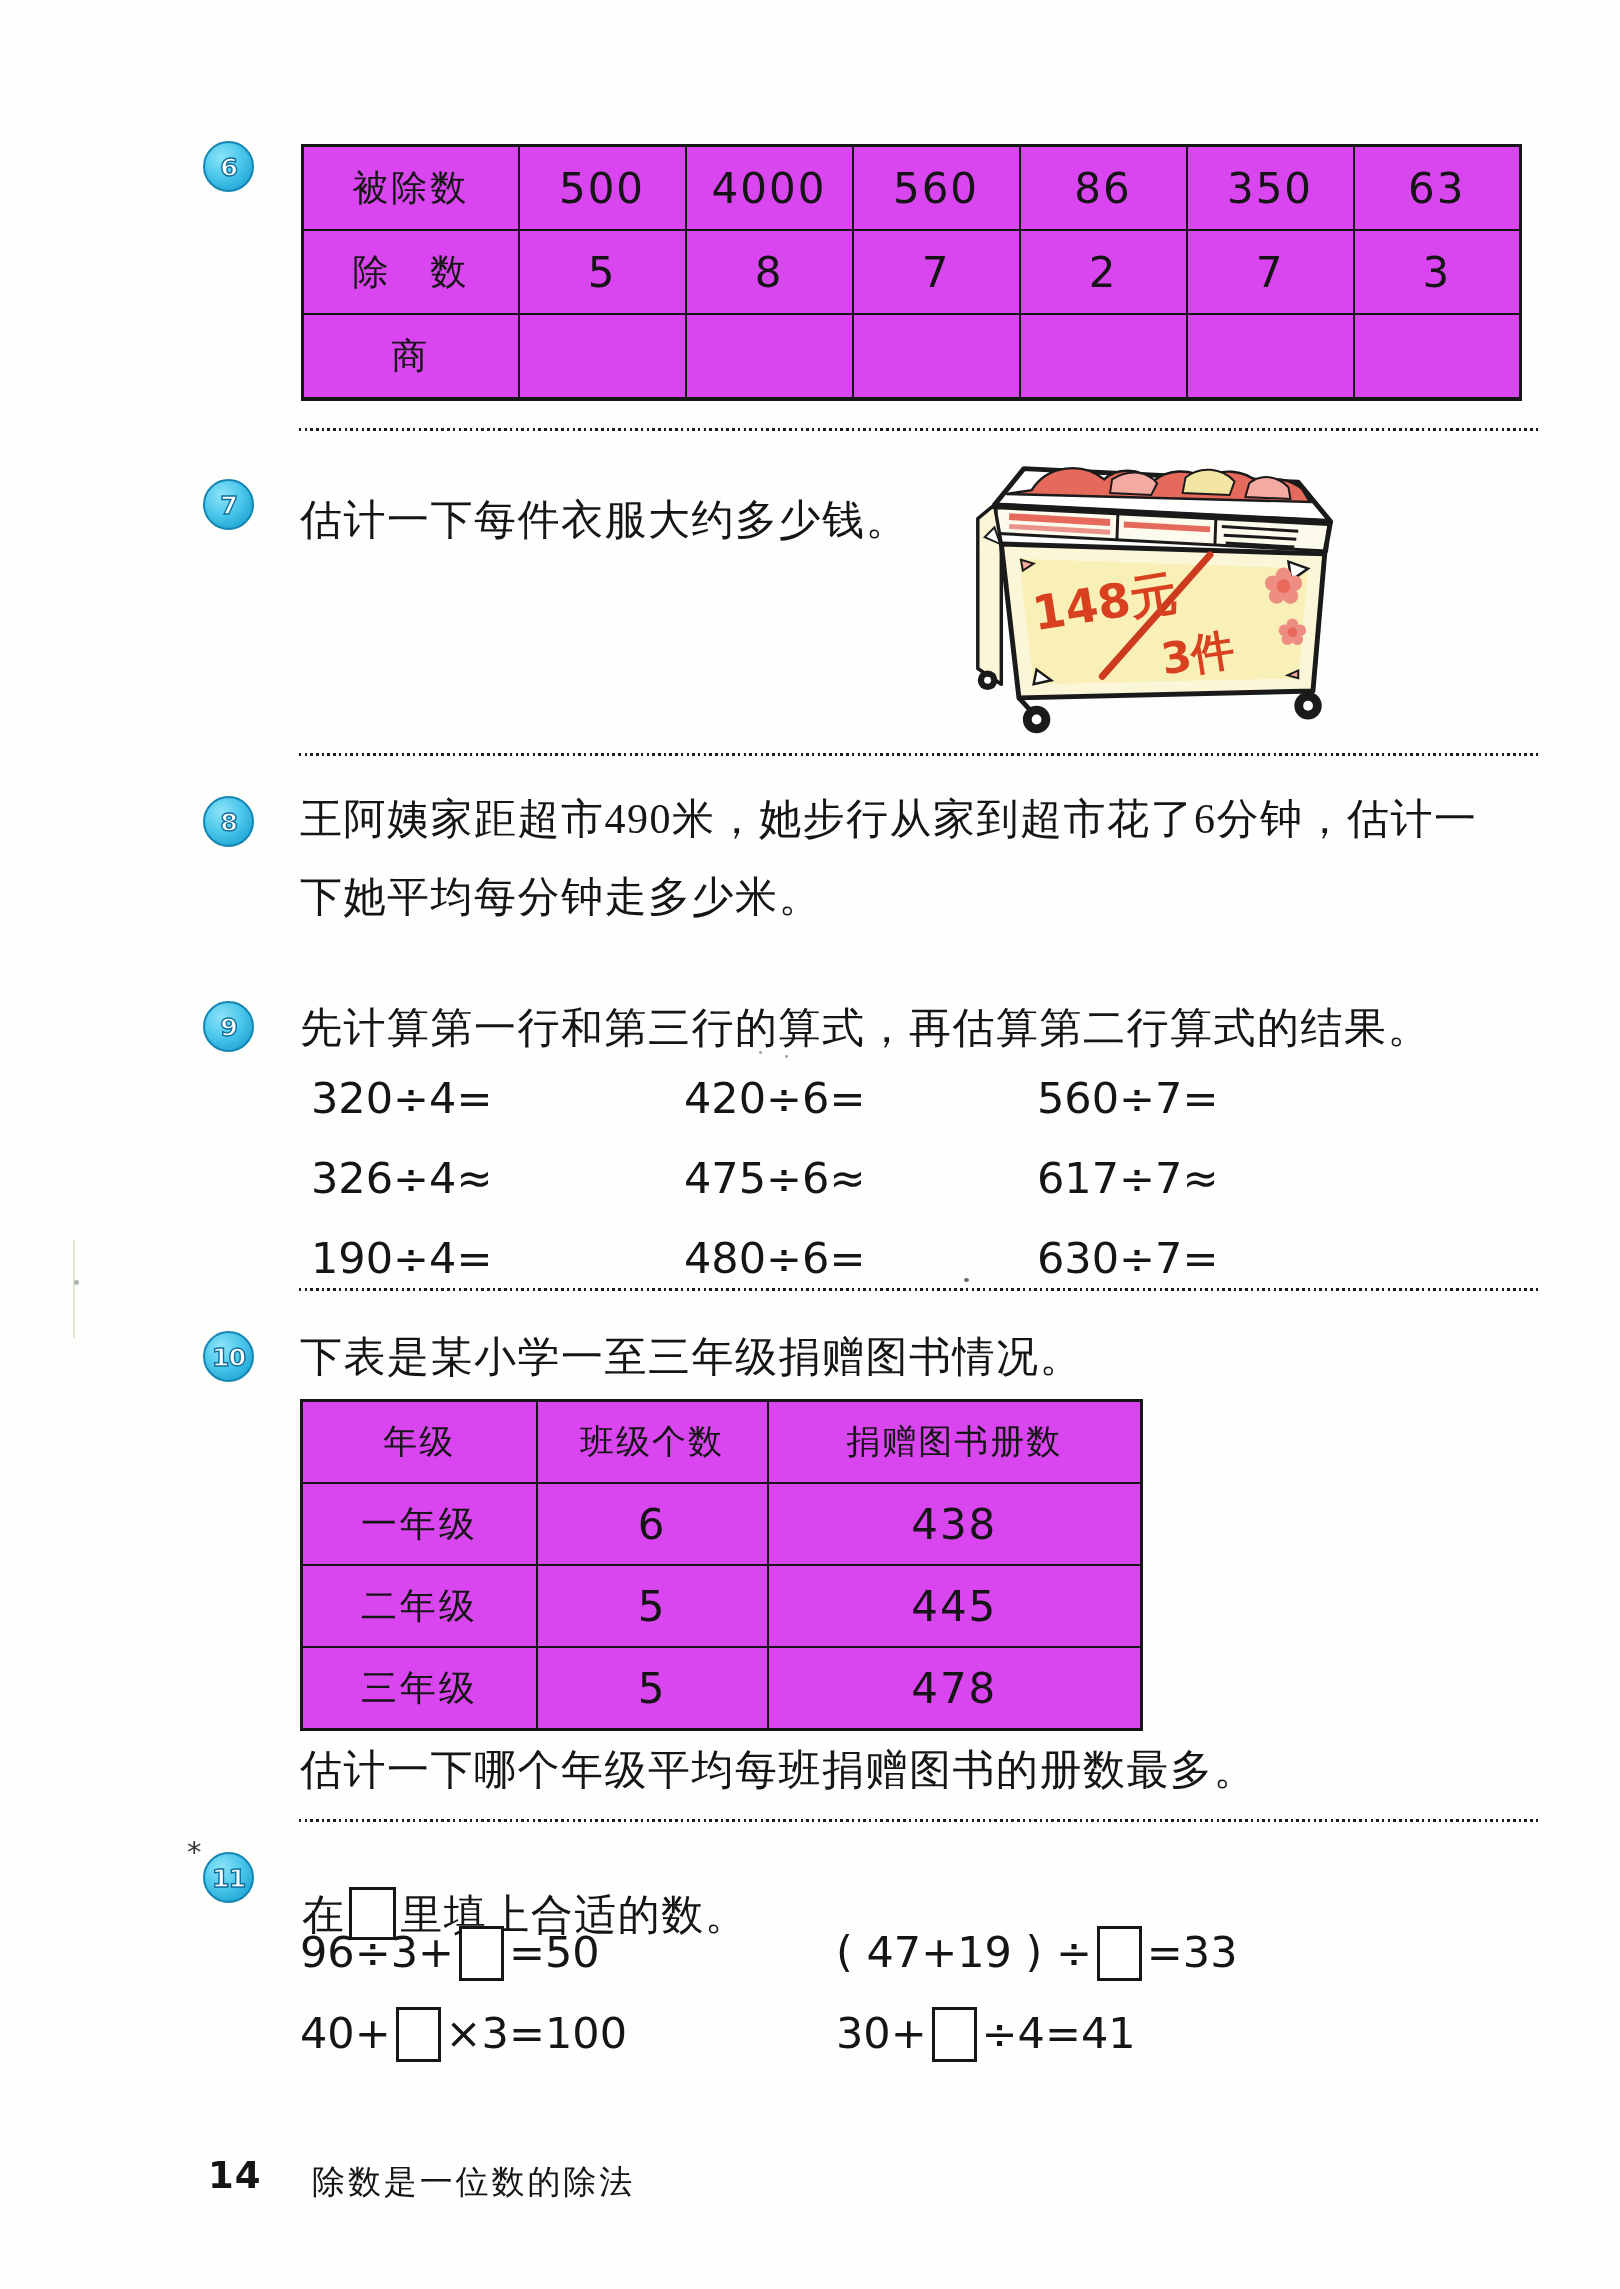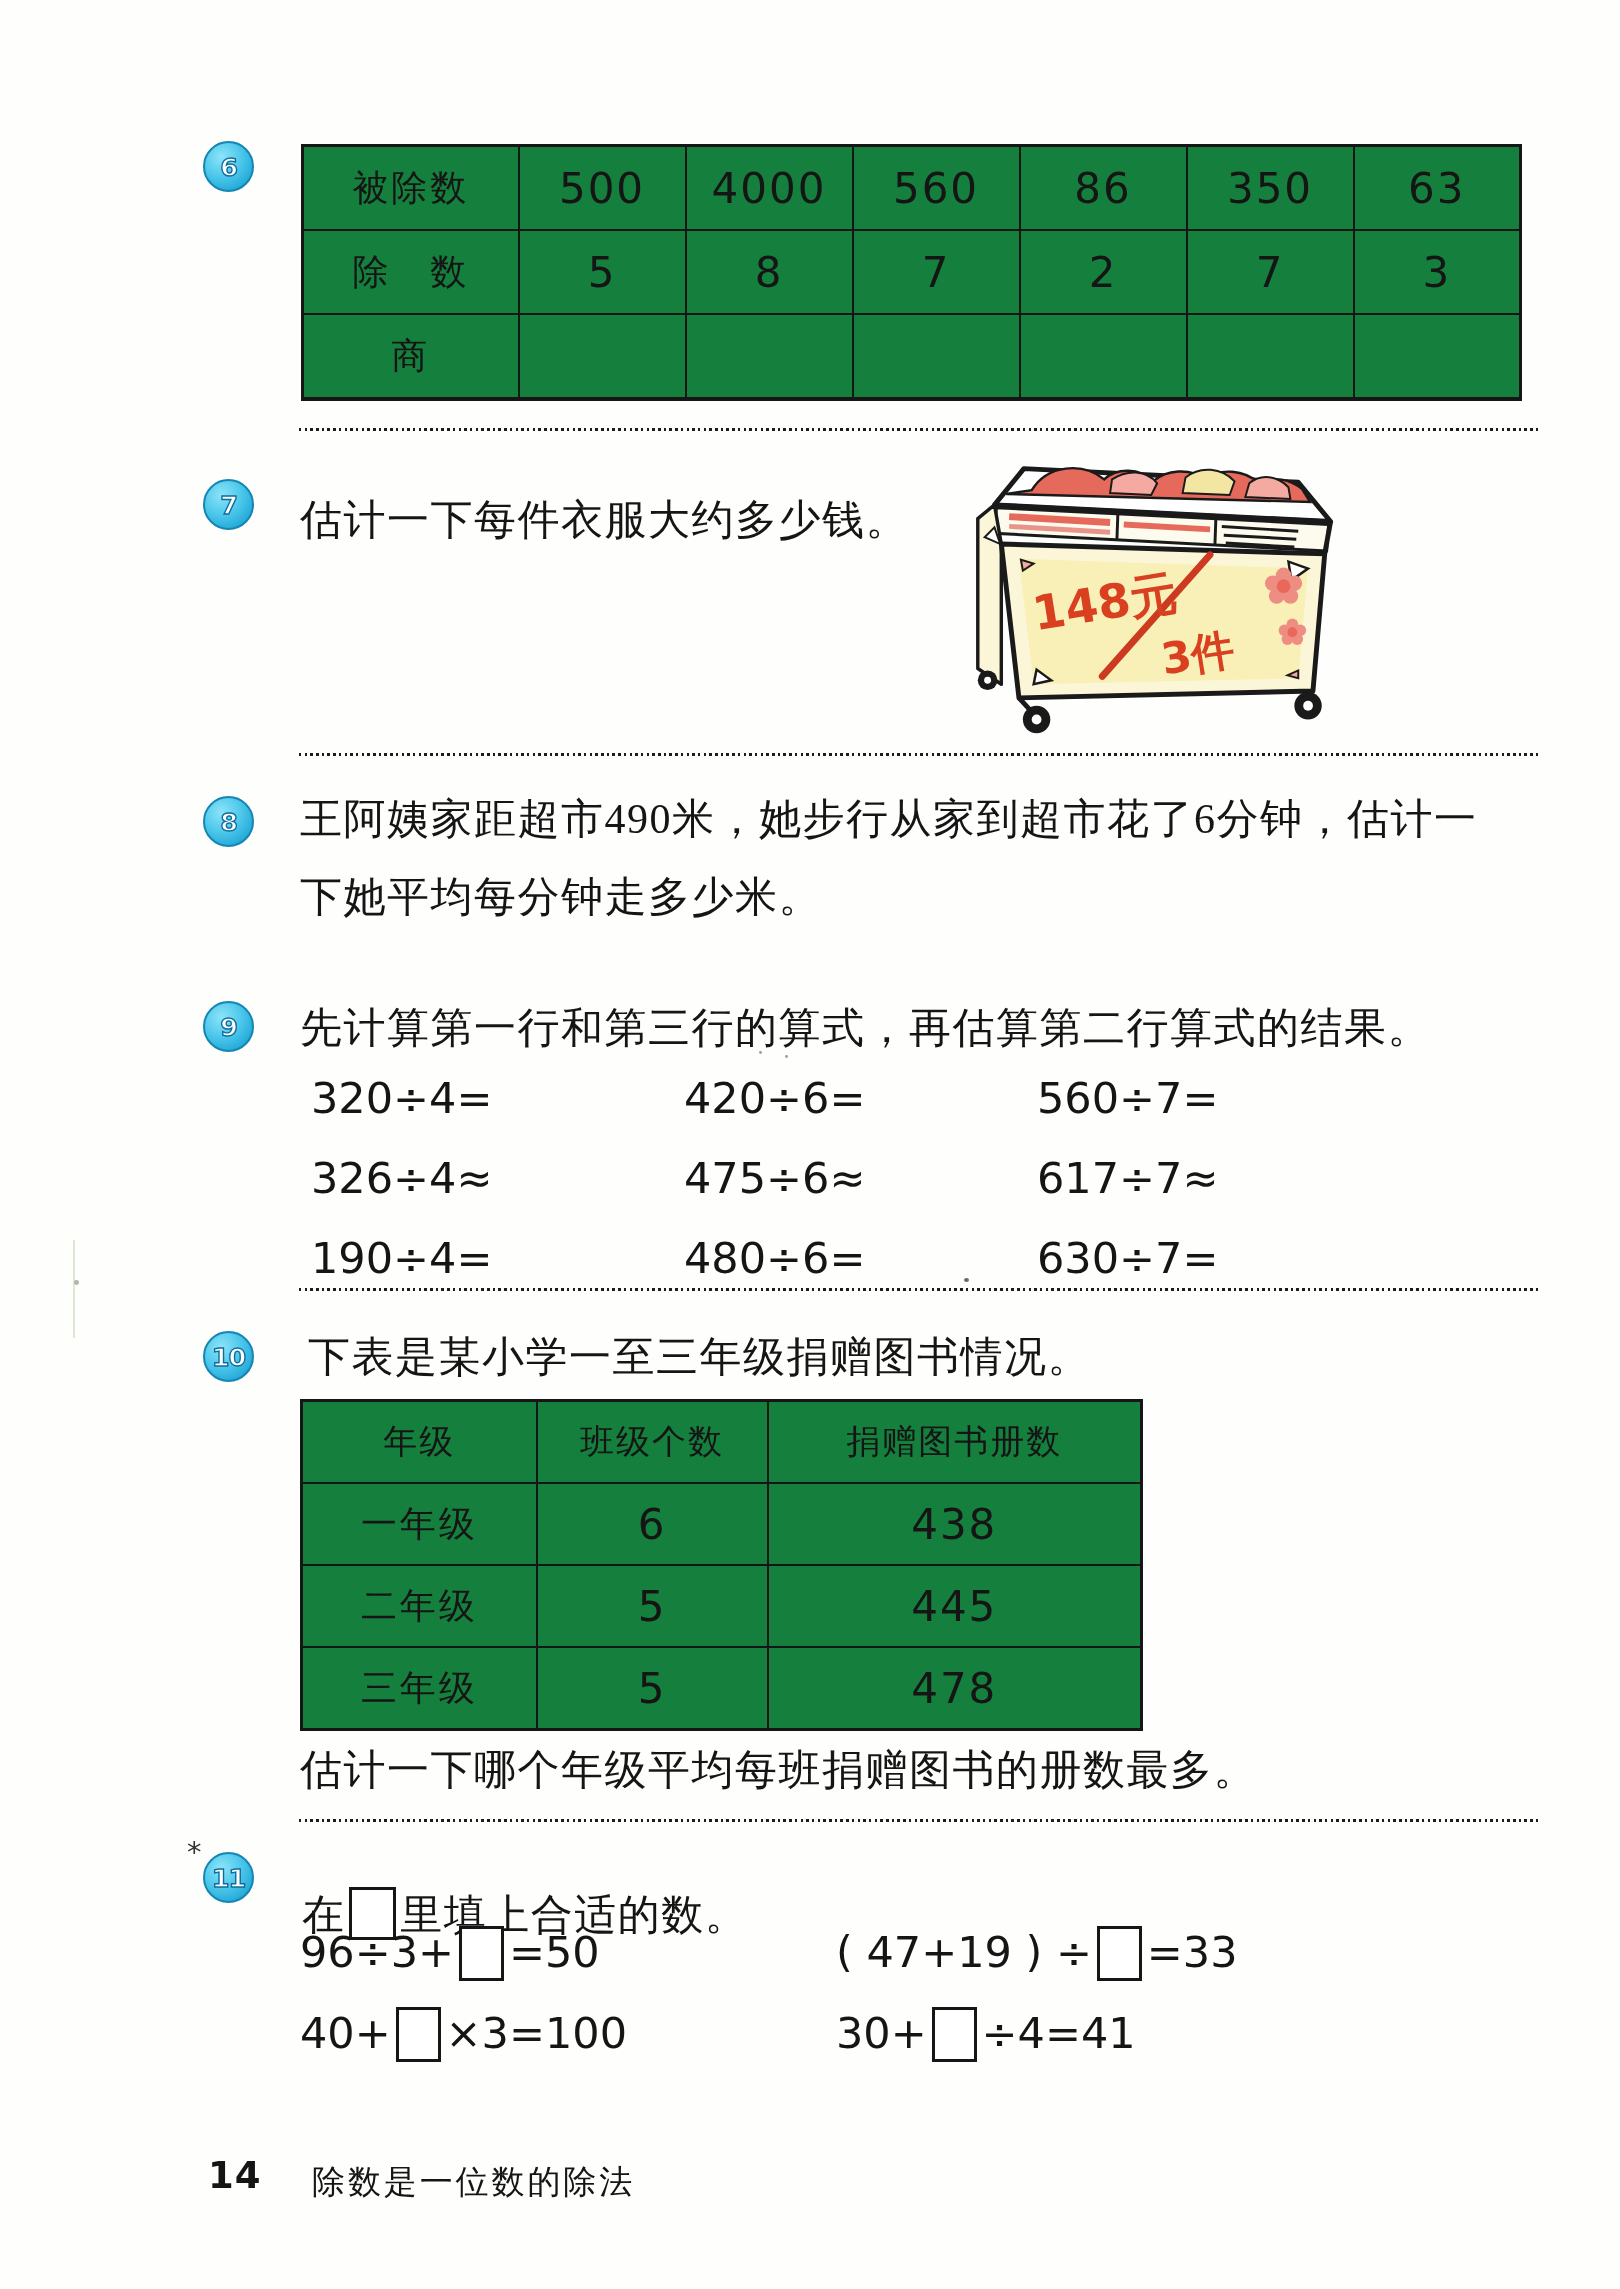--- a/index.html
+++ b/index.html
@@ -11,21 +11,21 @@
          border:2px solid #1486b4;display:flex;align-items:center;justify-content:center;}
   .badge span{font-family:"DejaVu Sans",sans-serif;font-weight:bold;font-size:25.5px;color:#ffffff;
          -webkit-text-stroke:1.4px #0e6d9b;letter-spacing:-1px;}
   .star{position:absolute;left:187px;top:1835px;font-size:29px;font-family:"DejaVu Sans",sans-serif;color:#333;}
   
   .cn{position:absolute;font-size:42px;letter-spacing:1.5px;white-space:nowrap;line-height:45px;}
   
   .dotline{position:absolute;left:299px;width:1240px;height:2.9px;
            background-image:repeating-linear-gradient(to right,#1c1c1c 0 2.5px,transparent 2.5px 5.7px);}
   
-  table{border-collapse:collapse;position:absolute;table-layout:fixed;background:#15803d;}
+  table{border-collapse:collapse;position:absolute;table-layout:fixed;background:#d946ef;}
   .t6{left:301px;top:144px;width:1215px;border:3.9px solid #161616;border-bottom-width:4.9px;}
   .t6 td{border:2.5px solid #161616;height:82px;text-align:center;vertical-align:middle;padding:0;}
   .t10{left:300px;top:1399px;width:841px;border:3.9px solid #161616;}
   .t10 td{border:2.5px solid #161616;height:80px;text-align:center;vertical-align:middle;padding:0;}
   .lbl{font-size:36px;letter-spacing:2.9px;}
   .hd{font-size:34px;letter-spacing:2px;}
   .num{font-family:"DejaVu Sans",sans-serif;font-size:42px;letter-spacing:2px;margin-left:8px;}
   
   .exprgrid{position:absolute;left:300px;top:1058px;display:grid;
             grid-template-columns:373px 353px 314px;grid-auto-rows:80px;
@@ -182,21 +182,21 @@
     <span>190÷4=</span>
     <span>480÷6=</span>
     <span>630÷7=</span>
   </div>
 
   <div class="dotline" style="top:1288px;"></div>
 
   <div class="badge" style="left:203px;top:1331px;">
     <span>10</span>
   </div>
-  <div class="cn" style="left:308px;top:1335px;text-align:right;">下表是某小学一至三年级捐赠图书情况。</div>
+  <div class="cn" style="left:300px;top:1335px;text-align:right;">下表是某小学一至三年级捐赠图书情况。</div>
 
   <table class="t10">
     <colgroup>
         <col style="width:235px">
         <col style="width:231px">
         <col style="width:374px">
       </colgroup>
     <tbody>
         <tr>
       <td class="hd">年级</td>

